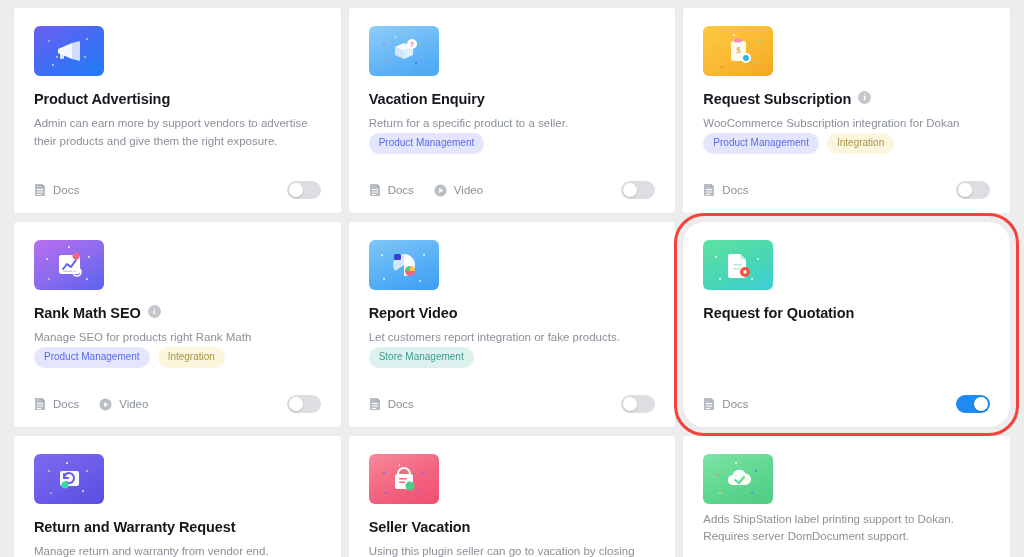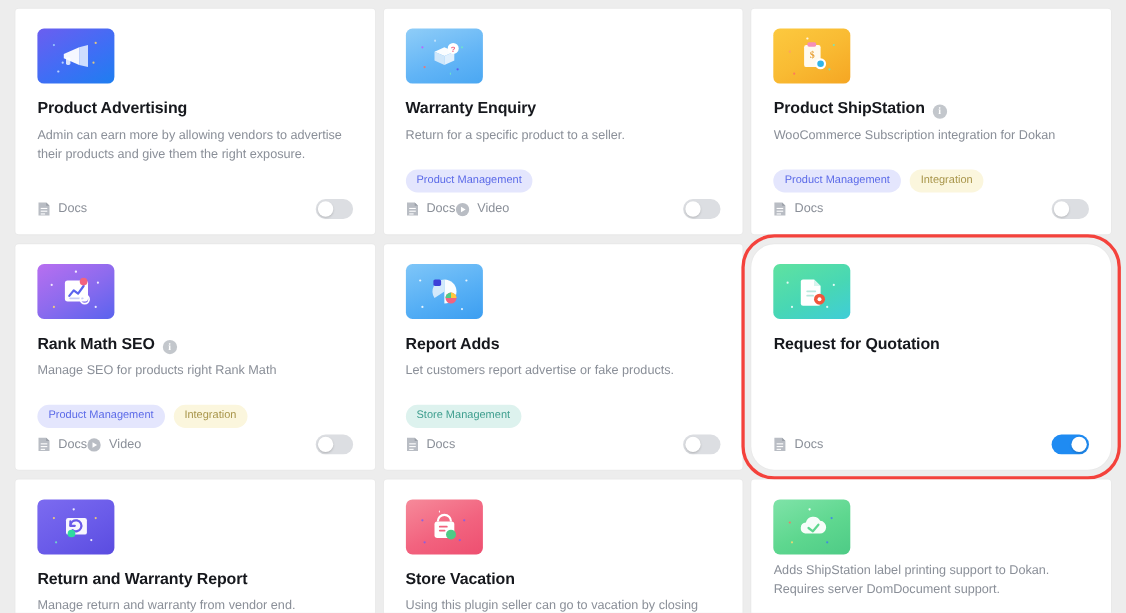--- a/index.html
+++ b/index.html
@@ -71,21 +71,21 @@
   .t-rankmath      { background: linear-gradient(150deg, #b86ff0 0%, #8d6bee 50%, #5a63ee 100%); }
   .t-report        { background: linear-gradient(160deg, #7fc6f8 0%, #54aef5 60%, #3c9ef1 100%); }
   .t-quotation     { background: linear-gradient(155deg, #5fe2a0 0%, #48d7b4 55%, #3fcdd8 100%); }
   .t-return        { background: linear-gradient(150deg, #7c6bf0 0%, #6a5be9 55%, #5a4ce0 100%); }
   .t-vacation      { background: linear-gradient(155deg, #f68a9a 0%, #f2637f 55%, #ee4f70 100%); }
   .t-shipstation   { background: linear-gradient(155deg, #7fe3a8 0%, #5ed78f 55%, #4ecb86 100%); }
 
   
   .title-row {
     display: flex;
-    align-items: flex-end;
+    align-items: flex-start;
     gap: 7px;
     margin-top: 15px;
   }
   .card-title {
     font-size: 14.5px;
     font-weight: bold;
     color: #16181d;
     letter-spacing: -0.1px;
     line-height: 1.2;
     white-space: nowrap;
@@ -108,21 +108,21 @@
   .card-desc {
     margin-top: 7px;
     font-size: 11.5px;
     line-height: 1.5;
     color: #8a8f98;
     max-width: 300px;
   }
 
   
   .tags {
-    margin-top: 21px;
+    margin-top: 0;
     display: flex;
     gap: 8px;
     flex-wrap: wrap;
     text-align: right;
   }
   .tag {
     font-size: 10px;
     line-height: 1;
     padding: 5px 10px 6px 10px;
     border-radius: 11px;
@@ -131,20 +131,21 @@
   .tag-product  { background: #e4e6fd; color: #5b6ae8; }
   .tag-integ    { background: #fbf6dd; color: #a8954a; }
   .tag-store    { background: #ddf2ee; color: #3e9e8e; }
 
   
   .card-footer {
     margin-top: auto;
     margin-bottom: 14px;
     display: flex;
     align-items: center;
+    gap: 20px;
   }
   .flink {
     display: flex;
     align-items: center;
     gap: 7px;
     font-size: 11.5px;
     color: #8a8f98;
     cursor: pointer;
   }
   .docs-icon { width: 12px; height: 14px; display: block; }
@@ -187,21 +188,21 @@
         <path d="M4 9 L18 3 L18 19 L4 13 Z" fill="#ffffff" opacity=".95"></path>
         <path d="M18 3 L26 1 L26 21 L18 19 Z" fill="#e8f1ff" opacity=".85"></path>
         <rect x="6" y="12" width="4" height="7" rx="1.5" fill="#ffffff" opacity=".8"></rect>
       </svg>
     </span>
       </div>
     <div class="title-row">
       <span class="card-title">Product Advertising</span>
 
     </div>
-    <div class="card-desc">Admin can earn more by allowing vendors to advertise their products and give them the right exposure.</div>
+    <div class="card-desc">Admin can earn more by support vendors to advertise their products and give them the right exposure.</div>
     <div class="tags"></div>
     <div class="card-footer">
         <span class="flink">
           <svg class="docs-icon" viewBox="0 0 12 14">
   <path d="M1 1 h7 l3 3 v9 h-10 z" fill="#b9bdc4"></path>
   <path d="M8 1 l3 3 h-3 z" fill="#9ba0a8"></path>
   <rect x="3" y="6" width="6" height="1" fill="#ffffff"></rect>
   <rect x="3" y="8.5" width="6" height="1" fill="#ffffff"></rect>
   <rect x="3" y="11" width="4" height="1" fill="#ffffff"></rect>
 </svg>
@@ -224,21 +225,21 @@
       <svg width="30" height="26" viewBox="0 0 30 26">
         <path d="M6 9 L15 5 L24 9 L15 13 Z" fill="#ffffff" opacity=".97"></path>
         <path d="M6 9 L15 13 L15 21 L6 17 Z" fill="#dcecfb" opacity=".9"></path>
         <path d="M24 9 L15 13 L15 21 L24 17 Z" fill="#eef6fe" opacity=".9"></path>
         <circle cx="23" cy="6" r="5" fill="#ffffff"></circle>
         <text x="23" y="9" font-size="7" font-family="Liberation Sans, sans-serif" font-weight="bold" fill="#f2637f" text-anchor="middle">?</text>
       </svg>
     </span>
       </div>
     <div class="title-row">
-      <span class="card-title">Warranty Enquiry</span>
+      <span class="card-title">Vacation Enquiry</span>
 
     </div>
     <div class="card-desc">Return for a specific product to a seller.</div>
     <div class="tags">
         <span class="tag tag-product">Product Management</span>
       </div>
     <div class="card-footer">
         <span class="flink">
           <svg class="docs-icon" viewBox="0 0 12 14">
   <path d="M1 1 h7 l3 3 v9 h-10 z" fill="#b9bdc4"></path>
@@ -272,21 +273,21 @@
       <svg width="30" height="30" viewBox="0 0 30 30">
         <rect x="8" y="5" width="15" height="20" rx="2" fill="#fffaf0"></rect>
         <rect x="11" y="2.5" width="8" height="4" rx="1.5" fill="#f58fb8"></rect>
         <text x="15.5" y="17" font-size="9" font-family="Liberation Serif, serif" font-weight="bold" fill="#e8a33d" text-anchor="middle">$</text>
         <circle cx="23" cy="22" r="5" fill="#ffffff"></circle>
         <circle cx="23" cy="22" r="3" fill="#2fb5e8"></circle>
       </svg>
     </span>
       </div>
     <div class="title-row">
-      <span class="card-title">Product ShipStation</span>
+      <span class="card-title">Request Subscription</span>
       <span class="info-icon">i</span>
     </div>
     <div class="card-desc">WooCommerce Subscription integration for Dokan</div>
     <div class="tags">
         <span class="tag tag-product">Product Management</span>
         <span class="tag tag-integ">Integration</span>
       </div>
     <div class="card-footer">
         <span class="flink">
           <svg class="docs-icon" viewBox="0 0 12 14">
@@ -363,24 +364,24 @@
         <path d="M15 14 L15 3 A11 11 0 0 1 15 25 Z" fill="#ffffff" opacity=".97"></path>
         <path d="M15 14 L15 3 A11 11 0 0 0 6 20 Z" fill="#d9ecfb" opacity=".95"></path>
         <rect x="5" y="3" width="7" height="6" rx="1.5" fill="#3b3fd8"></rect>
         <circle cx="21" cy="20" r="5" fill="#f2637f"></circle>
         <path d="M21 15 A5 5 0 0 1 26 20 L21 20 Z" fill="#ffc93d"></path>
         <path d="M16 20 A5 5 0 0 1 21 15 L21 20 Z" fill="#4ecb86"></path>
       </svg>
     </span>
       </div>
     <div class="title-row">
-      <span class="card-title">Report Adds</span>
-
-    </div>
-    <div class="card-desc">Let customers report advertise or fake products.</div>
+      <span class="card-title">Report Video</span>
+
+    </div>
+    <div class="card-desc">Let customers report integration or fake products.</div>
     <div class="tags">
         <span class="tag tag-store">Store Management</span>
       </div>
     <div class="card-footer">
         <span class="flink">
           <svg class="docs-icon" viewBox="0 0 12 14">
   <path d="M1 1 h7 l3 3 v9 h-10 z" fill="#b9bdc4"></path>
   <path d="M8 1 l3 3 h-3 z" fill="#9ba0a8"></path>
   <rect x="3" y="6" width="6" height="1" fill="#ffffff"></rect>
   <rect x="3" y="8.5" width="6" height="1" fill="#ffffff"></rect>
@@ -441,21 +442,21 @@
     <span class="glyph">
       <svg width="30" height="26" viewBox="0 0 30 26">
         <rect x="6" y="5" width="19" height="15" rx="2" fill="#ffffff" opacity=".95"></rect>
         <path d="M10 12 a5 5 0 1 1 2 4" stroke="#6a5be9" stroke-width="2" fill="none" stroke-linecap="round"></path>
         <path d="M10 8 L10 12 L14 12" stroke="#6a5be9" stroke-width="2" fill="none" stroke-linecap="round" stroke-linejoin="round"></path>
         <circle cx="11" cy="19" r="3.5" fill="#2fdba0"></circle>
       </svg>
     </span>
       </div>
     <div class="title-row">
-      <span class="card-title">Return and Warranty Report</span>
+      <span class="card-title">Return and Warranty Request</span>
 
     </div>
     <div class="card-desc">Manage return and warranty from vendor end.</div>
 
   </div>
     <div class="card">
     <div class="thumb t-vacation">
     <span class="spark" style="left:14px;top:18px;background:#7b5cf0;width:2px;height:2px"></span>
         <span class="spark" style="left:52px;top:18px;background:#7b5cf0;width:2px;height:2px"></span>
         <span class="spark" style="left:16px;top:38px;background:#7b5cf0;width:2px;height:2px"></span>
@@ -465,21 +466,21 @@
       <svg width="28" height="28" viewBox="0 0 28 28">
         <path d="M8 9 a6 6 0 0 1 12 0" stroke="#ffffff" stroke-width="2" fill="none"></path>
         <rect x="5" y="9" width="18" height="15" rx="2.5" fill="#ffffff"></rect>
         <rect x="9" y="13" width="8" height="1.6" rx=".8" fill="#f2637f"></rect>
         <rect x="9" y="16.5" width="6" height="1.6" rx=".8" fill="#f2637f"></rect>
         <circle cx="20" cy="21" r="4.5" fill="#4ecb86"></circle>
       </svg>
     </span>
       </div>
     <div class="title-row">
-      <span class="card-title">Store Vacation</span>
+      <span class="card-title">Seller Vacation</span>
 
     </div>
     <div class="card-desc">Using this plugin seller can go to vacation by closing their stores.</div>
 
   </div>
     <div class="card">
     <div class="thumb t-shipstation">
     <span class="spark" style="left:14px;top:20px;background:#ff6f61;width:2px;height:2px"></span>
         <span class="spark" style="left:52px;top:16px;background:#3c7df1;width:2px;height:2px"></span>
         <span class="spark" style="left:16px;top:38px;background:#ffd86b;width:2px;height:2px"></span>

